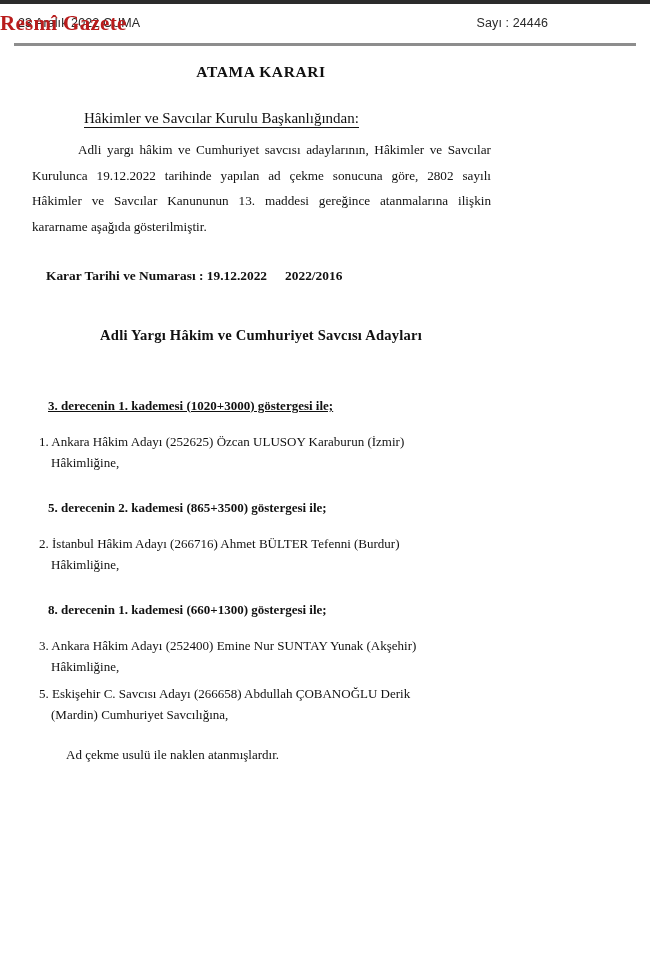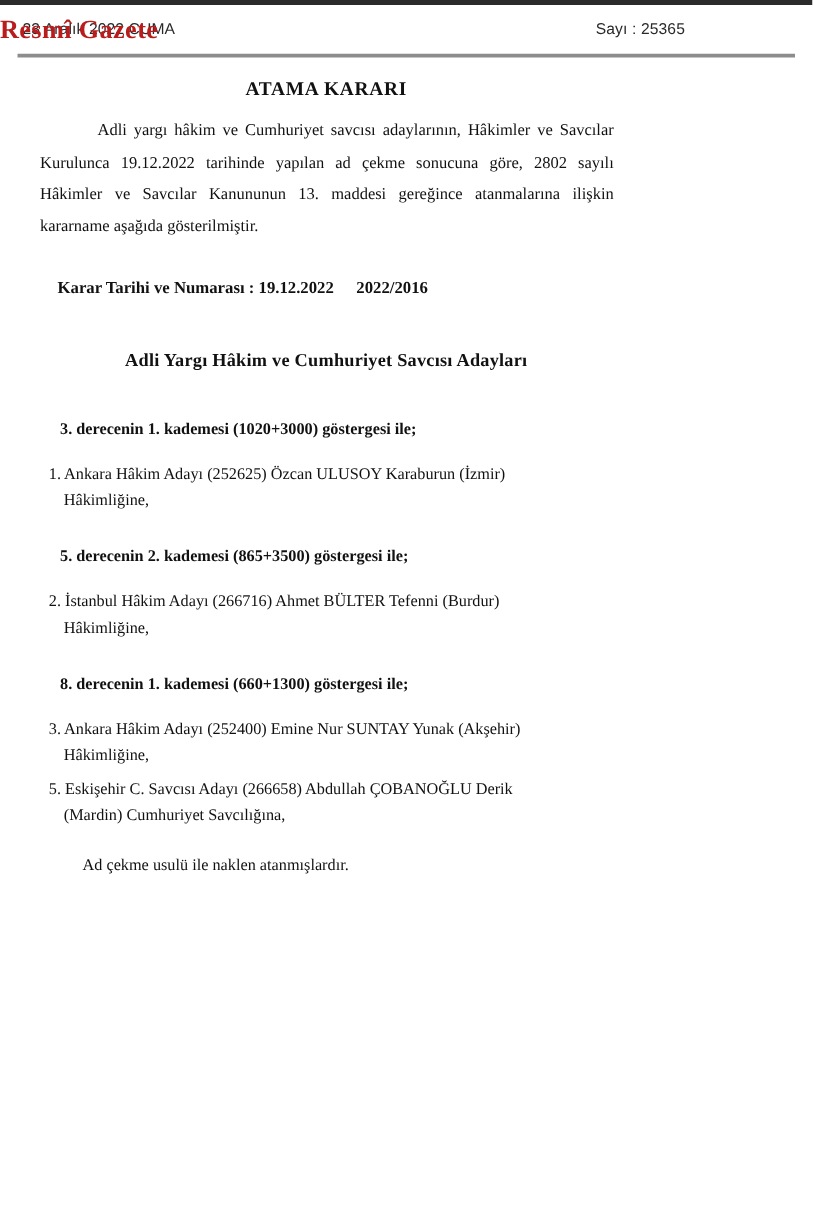--- a/index.html
+++ b/index.html
@@ -119,21 +119,21 @@
     font-size: 14.6px;
     font-weight: bold;
     letter-spacing: .2px;
   }
 
   .grade-heading {
     font-size: 13px;
     font-weight: bold;
     padding-left: 22px;
   }
-  .grade-heading.first { margin-top: 37px; }
+  .grade-heading.first { margin-top: 54px; text-decoration: underline; }
   .grade-heading.later { margin-top: 27px; }
 
   .entry {
     font-size: 13px;
     line-height: 1.62;
     padding-left: 25px;
     text-indent: -12px;
     margin-top: 17px;
     padding-right: 40px;
   }
@@ -146,28 +146,31 @@
   }
 </style>
 </head>
 <body>
 
 <div class="top-band"></div>
 
 <div class="masthead">
   <div class="masthead-date">23 Aralık 2022 CUMA</div>
   <div class="masthead-title">Resmî Gazete</div>
-  <div class="masthead-issue">Sayı : 25365</div>
+  <div class="masthead-issue">Sayı : 24446</div>
 </div>
 <div class="header-rule"></div>
 
 <div class="page">
 
   <div class="doc-title">ATAMA KARARI</div>
 
+  <div class="authority">
+    <span>Hâkimler ve Savcılar Kurulu Başkanlığından:</span>
+  </div>
 
   <p class="intro">Adli yargı hâkim ve Cumhuriyet savcısı adaylarının, Hâkimler ve Savcılar Kurulunca 19.12.2022 tarihinde yapılan ad çekme sonucuna göre, 2802 sayılı Hâkimler ve Savcılar Kanununun 13. maddesi gereğince atanmalarına ilişkin kararname aşağıda gösterilmiştir.</p>
 
   <div class="decision-line">
     <span>Karar Tarihi ve Numarası : 19.12.2022</span><span class="num">2022/2016</span>
   </div>
 
   <div class="section-title">Adli Yargı Hâkim ve Cumhuriyet Savcısı Adayları</div>
 
   <div class="grade-heading first">3. derecenin 1. kademesi (1020+3000) göstergesi ile;</div>

